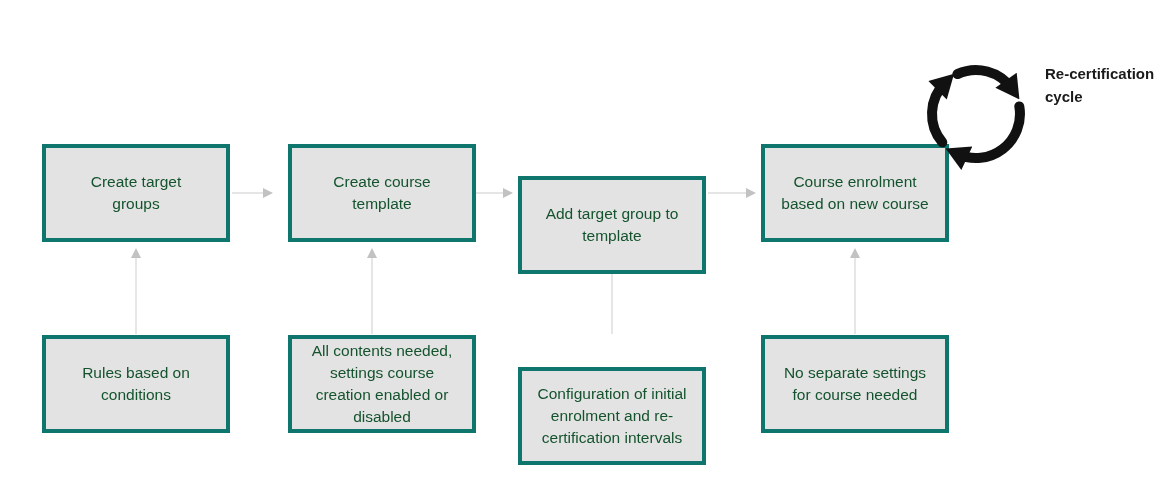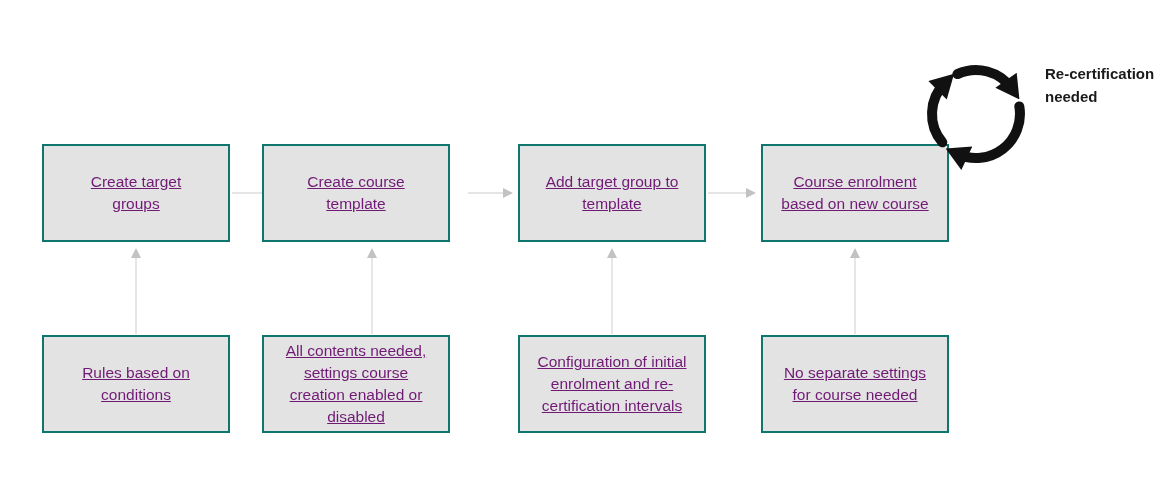--- a/index.html
+++ b/index.html
@@ -20,37 +20,36 @@
     left: 0; top: 0;
     width: 1170px;
     height: 499px;
   }
   .box {
     position: absolute;
     width: 188px;
     height: 98px;
     box-sizing: border-box;
     background: #e3e3e3;
-    border: 2px solid #0f766e;
+    border: 4px solid #0f766e;
     display: flex;
     align-items: center;
     justify-content: center;
     text-align: center;
     white-space: pre-line;
     font-size: 15.5px;
     line-height: 22px;
-    color: #701a75;
+    color: #14532d;
     padding: 4px 8px;
-    text-decoration: underline;
   }
   .row-top    { top: 144px; }
   .row-bottom { top: 335px; }
   .col-1 { left: 42px;  }
-  .col-2 { left: 262px; }
-  .col-3 { left: 518px; }
+  .col-2 { left: 288px; }
+  .col-3 { left: 518px; margin-top: 32px; }
   .col-4 { left: 761px; }
   .cycle-icon {
     position: absolute;
     left: 916px;
     top: 54px;
     width: 120px;
     height: 120px;
   }
   .cycle-label {
     position: absolute;
@@ -115,15 +114,15 @@
     </defs>
 
     <path d="M41.4 20.1 A44 44 0 0 1 96 34.8" fill="none" stroke="#111111" stroke-width="10" stroke-linecap="round" marker-end="url(#arrowBlack)"></path>
 
     <path d="M103.3 52.4 A44 44 0 0 1 41.4 99.9" fill="none" stroke="#111111" stroke-width="10" stroke-linecap="round" marker-end="url(#arrowBlack)"></path>
 
     <path d="M26.3 88.3 A44 44 0 0 1 28.9 28.9" fill="none" stroke="#111111" stroke-width="10" stroke-linecap="round" marker-end="url(#arrowBlack)"></path>
   </svg>
 
   <div class="cycle-label">Re-certification
-needed</div>
+cycle</div>
 
 </div>
 
 </body></html>

